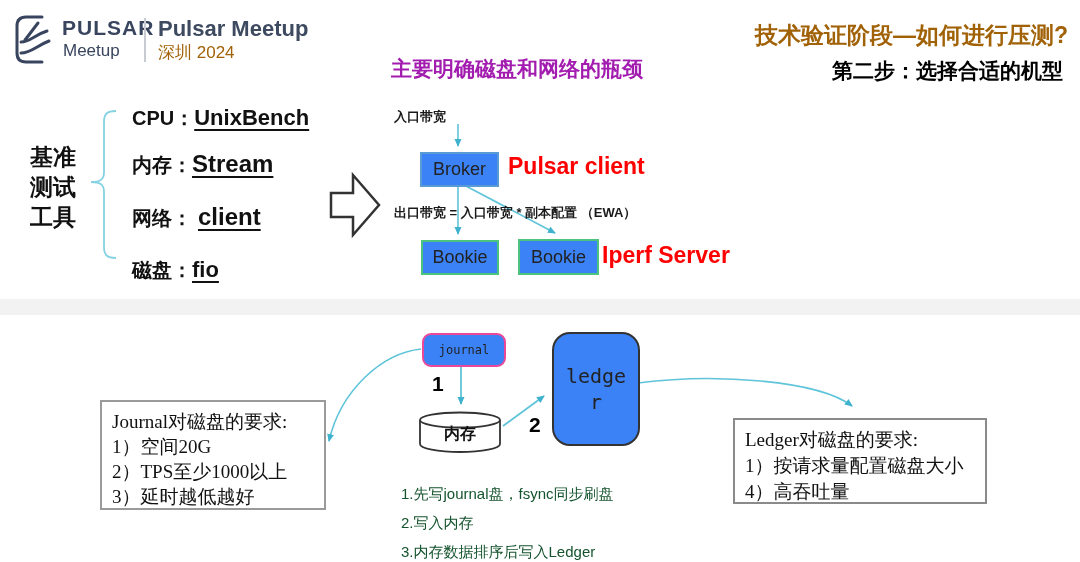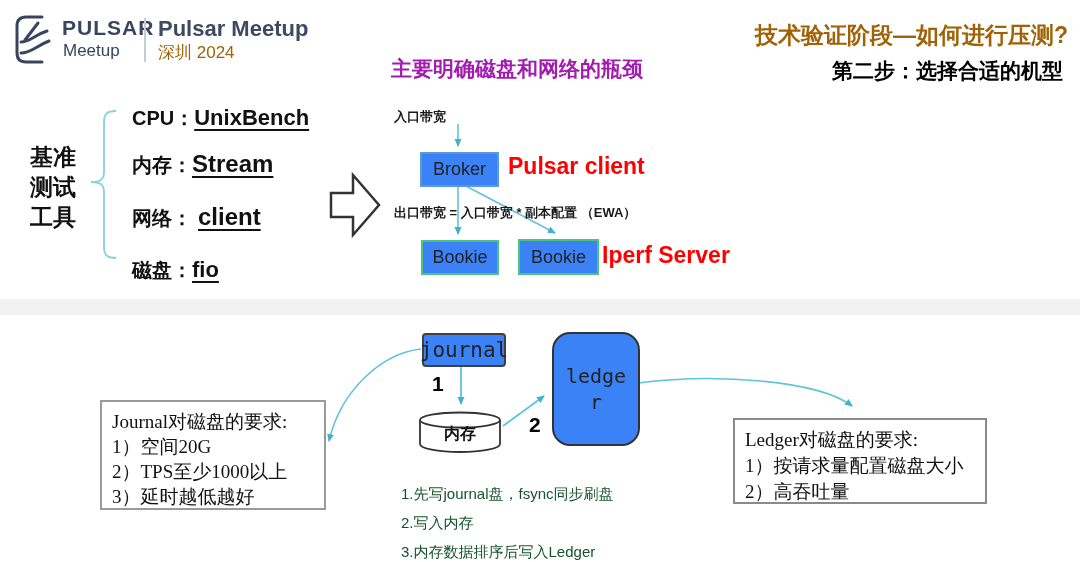--- a/index.html
+++ b/index.html
@@ -37,21 +37,21 @@
 
   
   .metrics{left:757px;top:146px;width:322px;font-family:"Liberation Serif",serif;font-style:italic;z-index:2;position:absolute;}
   .metrics .m-title{font-size:19px;font-weight:bold;margin-bottom:12px;}
   .metrics .m-line{font-size:17px;line-height:33px;white-space:nowrap;}
 
   .gray-band{left:0;top:299px;width:1080px;height:16px;background:#f2f2f2;z-index:0;position:absolute;}
 
   
   .mono{font-family:"DejaVu Sans Mono","Liberation Mono",monospace;}
-  .journal-node{left:422px;top:333px;width:80px;height:30px;border:2px solid #404040;border-radius:4px;font-size:21px;}
+  .journal-node{left:422px;top:333px;width:80px;height:30px;border:2px solid #ec4899;border-radius:9px;font-size:12px;}
   .ledger-node{left:552px;top:332px;width:64px;height:110px;padding:0 10px;border:2px solid #333;border-radius:18px;
     font-size:20px;line-height:26px;word-break:break-all;text-align:center;white-space:normal;}
   .memory-label{left:420px;top:424px;width:80px;text-align:center;font-size:16px;font-weight:bold;}
   .step-num{font-size:21px;font-weight:bold;color:#000;}
 
   .req-box{position:absolute;z-index:2;background:#fff;font-family:"Liberation Serif",serif;font-size:19px;color:#111;white-space:nowrap;}
   .journal-req{left:100px;top:400px;width:212px;height:99px;border:2px solid #9a9a9a;padding:7px 0 0 10px;line-height:25px;}
   .ledger-req{left:733px;top:418px;width:240px;height:75px;border:2px solid #8a8a8a;padding:7px 0 0 10px;line-height:26px;}
 
   .notes{left:401px;top:479px;position:absolute;z-index:2;}
@@ -144,21 +144,21 @@
   <div class="req-box journal-req">
     <div>Journal对磁盘的要求:</div>
     <div>1）空间20G</div>
     <div>2）TPS至少1000以上</div>
     <div>3）延时越低越好</div>
   </div>
 
   <div class="req-box ledger-req">
     <div>Ledger对磁盘的要求:</div>
     <div>1）按请求量配置磁盘大小</div>
-    <div>2）高吞吐量</div>
+    <div>4）高吞吐量</div>
   </div>
 
   <div class="notes">
     <div class="note-line">1.先写journal盘，fsync同步刷盘</div>
     <div class="note-line">2.写入内存</div>
     <div class="note-line">3.内存数据排序后写入Ledger</div>
   </div>
 
 </div>
 

